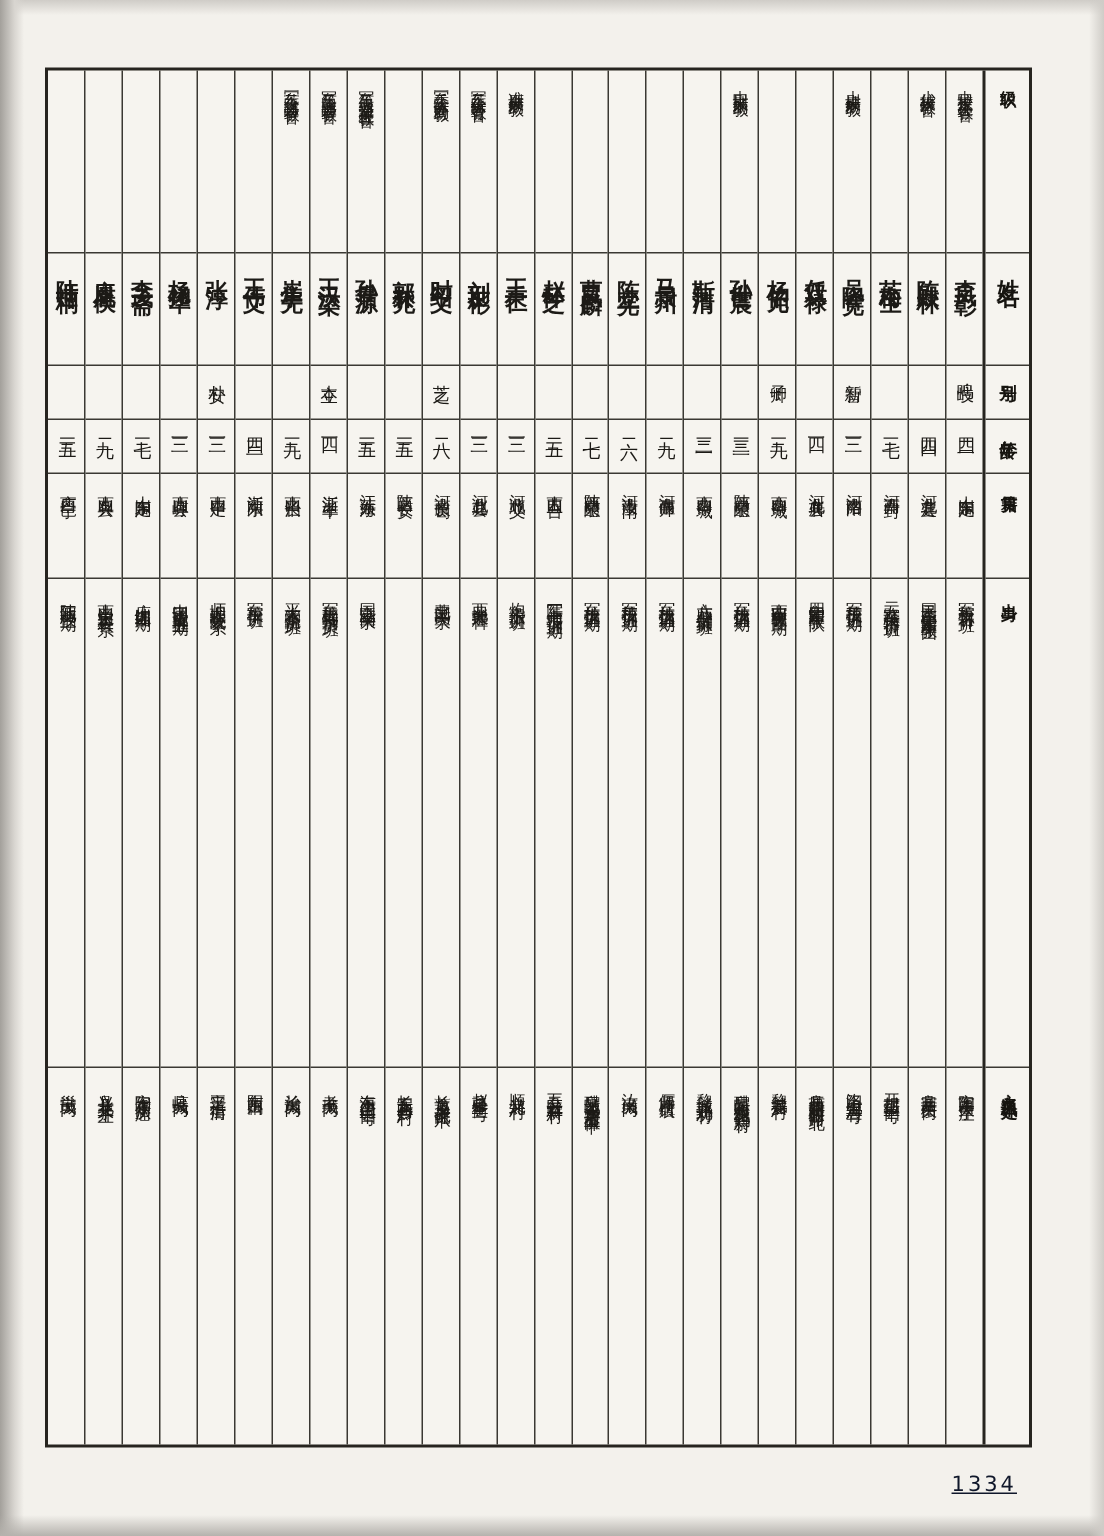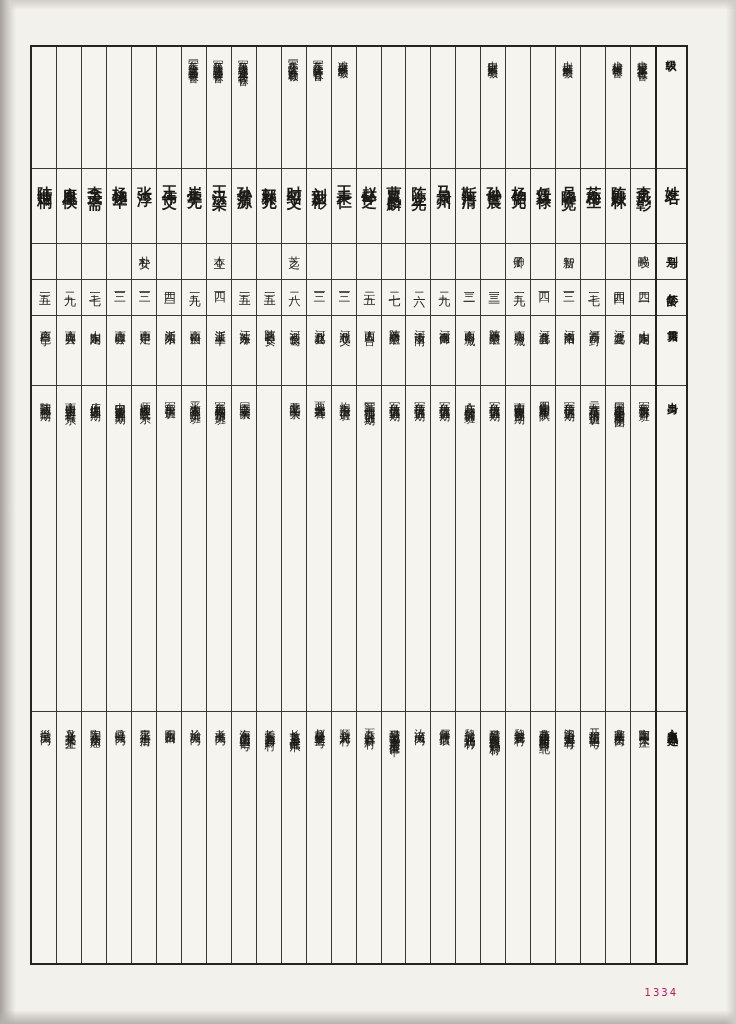--- a/index.html
+++ b/index.html
@@ -75,22 +75,23 @@
   .hc-rank    {font-size:15px;letter-spacing:40px;padding-top:16px;}
   .hc-name    {font-size:15px;letter-spacing:17px;padding-top:8px;}
   .hc-alias   {font-size:13px;letter-spacing:2px;padding-top:4px;}
   .hc-age     {font-size:13px;letter-spacing:2px;padding-top:4px;}
   .hc-native  {font-size:14px;letter-spacing:14px;padding-top:9px;}
   .hc-origin  {font-size:15px;letter-spacing:115px;padding-top:72px;}
   .hc-address {font-size:15px;letter-spacing:27px;padding-top:14px;}
 
   .page-number{
     position:absolute;right:58px;bottom:26px;
-    font-size:10px;letter-spacing:2px;color:#be185d;
+    font-size:14px;letter-spacing:2px;color:#0f172a;
     font-family:"DejaVu Sans", sans-serif;
+    text-decoration:underline;
   }
 </style>
 </head>
 <body>
 
 <div class="scan-page">
 
   <div class="edge-top"></div>
   <div class="edge-left"></div>
   <div class="edge-bottom"></div>

